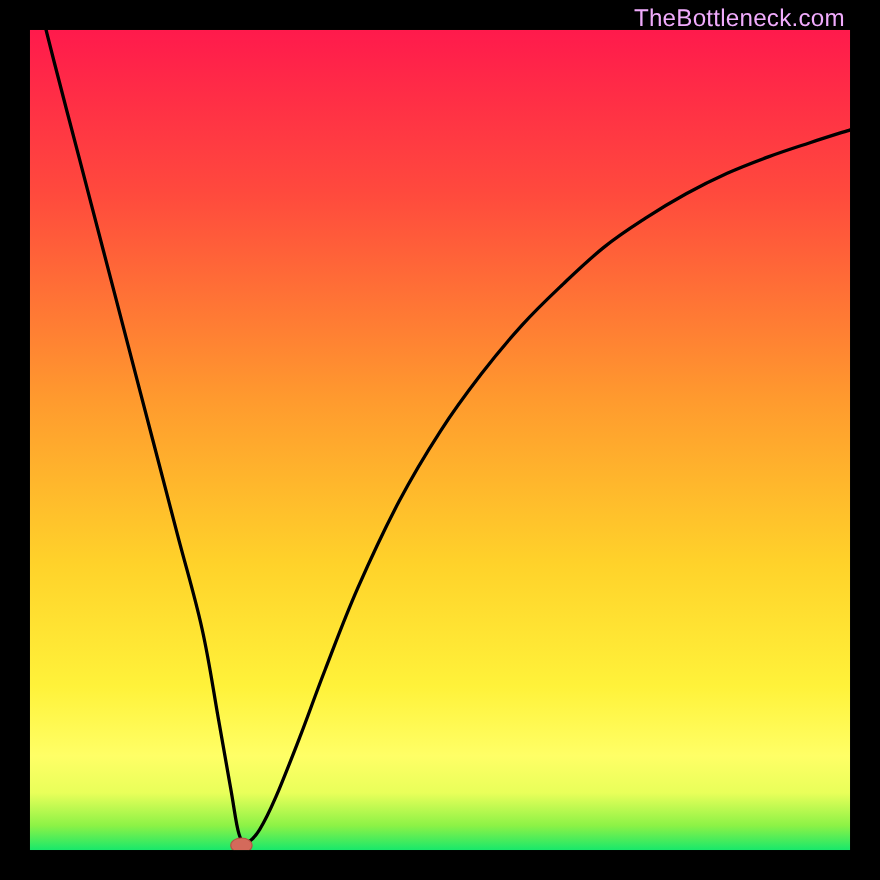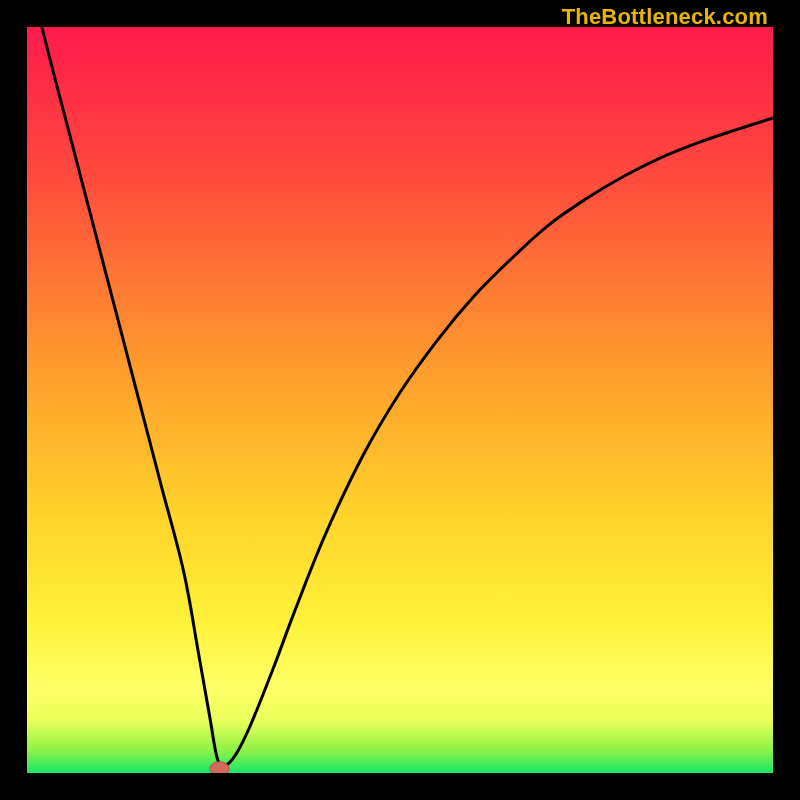--- a/index.html
+++ b/index.html
@@ -22,23 +22,23 @@
     left: 27px;
     top: 27px;
     width: 746px;
     height: 746px;
     overflow: hidden;
   }
   .attribution {
     position: absolute;
     top: 4px;
     right: 32px;
-    color: #eab308;
+    color: #f0abfc;
     font-size: 22px;
-    font-weight: 700;
+    font-weight: 400;
     letter-spacing: 0.2px;
   }
   svg { display: block; }
 </style>
 </head>
 <body>
 
 <div class="frame">
   <div class="plot">
     <svg id="plot-svg" width="746" height="746" viewBox="0 0 746 746">

